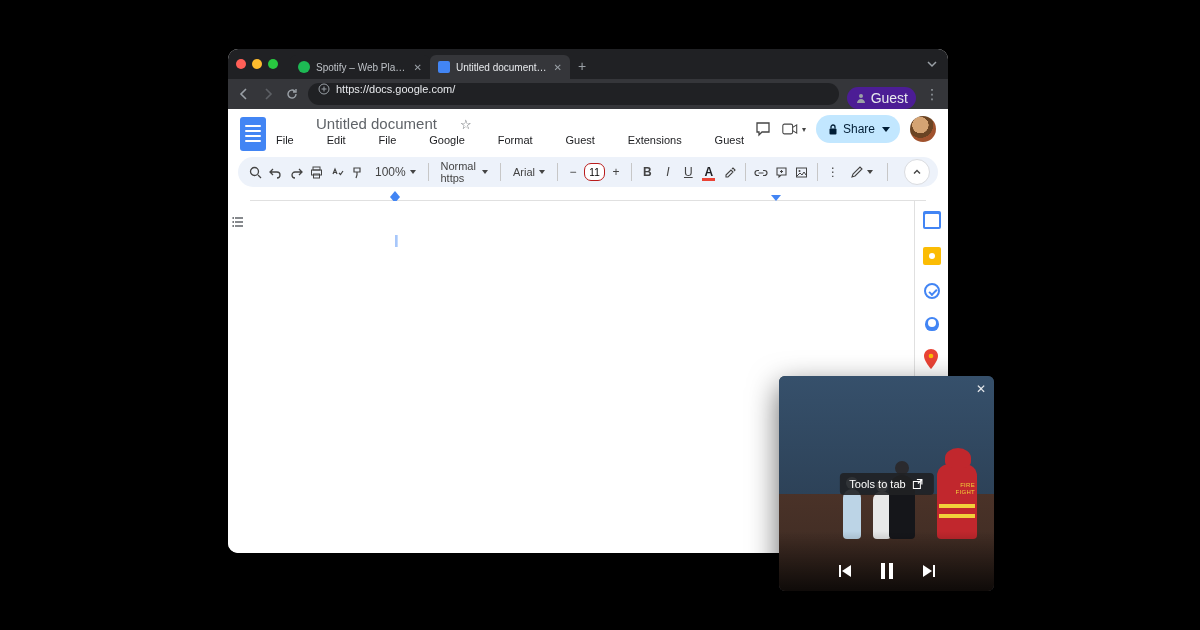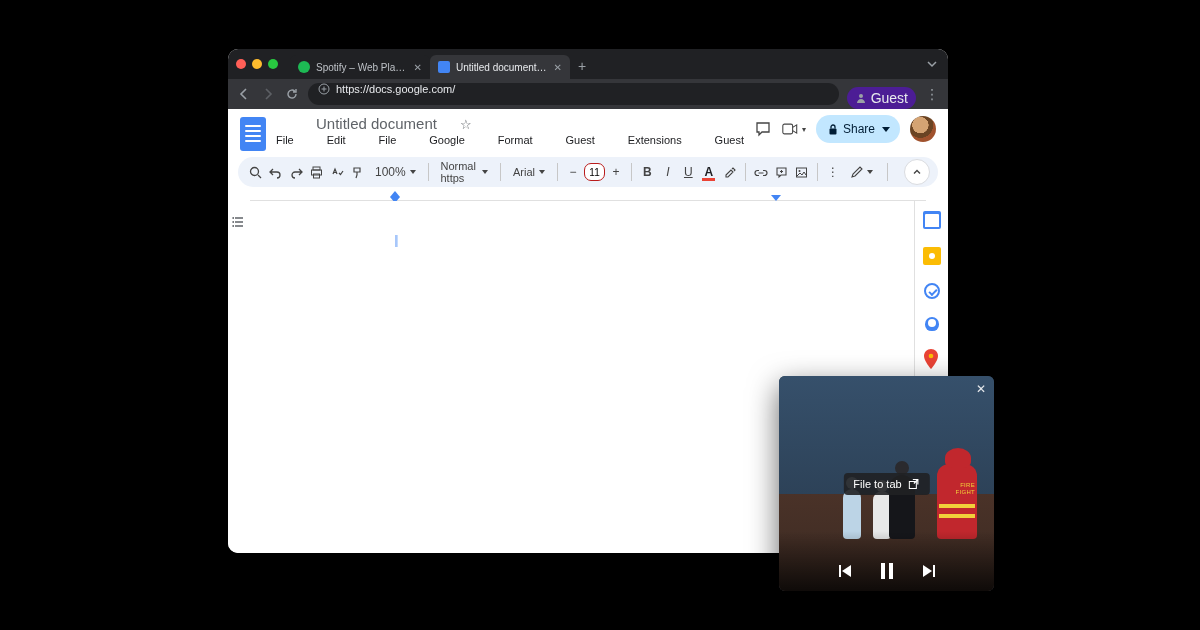--- a/index.html
+++ b/index.html
@@ -490,21 +490,21 @@
     <div class="figure f1"></div>
     <div class="figure f3"></div>
     <div class="figure f2"></div>
     <div class="figure fire">
       <div class="stripe"></div>
         <div class="stripe2"></div>
     </div>
   </div>
   <div class="close-x">✕</div>
   <div class="back-pill">
-    <span>File to tab</span>
+    <span>Tools to tab</span>
     <svg width="12" height="12" viewBox="0 0 12 12">
         <rect x="1.5" y="3.5" width="7" height="7" stroke="#fff" fill="none"></rect>
         <path d="M5 1.5h5v5M10 1.5L6 5.5" stroke="#fff" fill="none" stroke-width="1.2"></path>
       </svg>
   </div>
   <div class="controls">
     <div class="ctrl">
       <svg width="16" height="16" viewBox="0 0 16 16">
           <rect x="2" y="2" width="2" height="12" fill="#fff"></rect>
           <path d="M14 2v12L5 8z" fill="#fff"></path>

